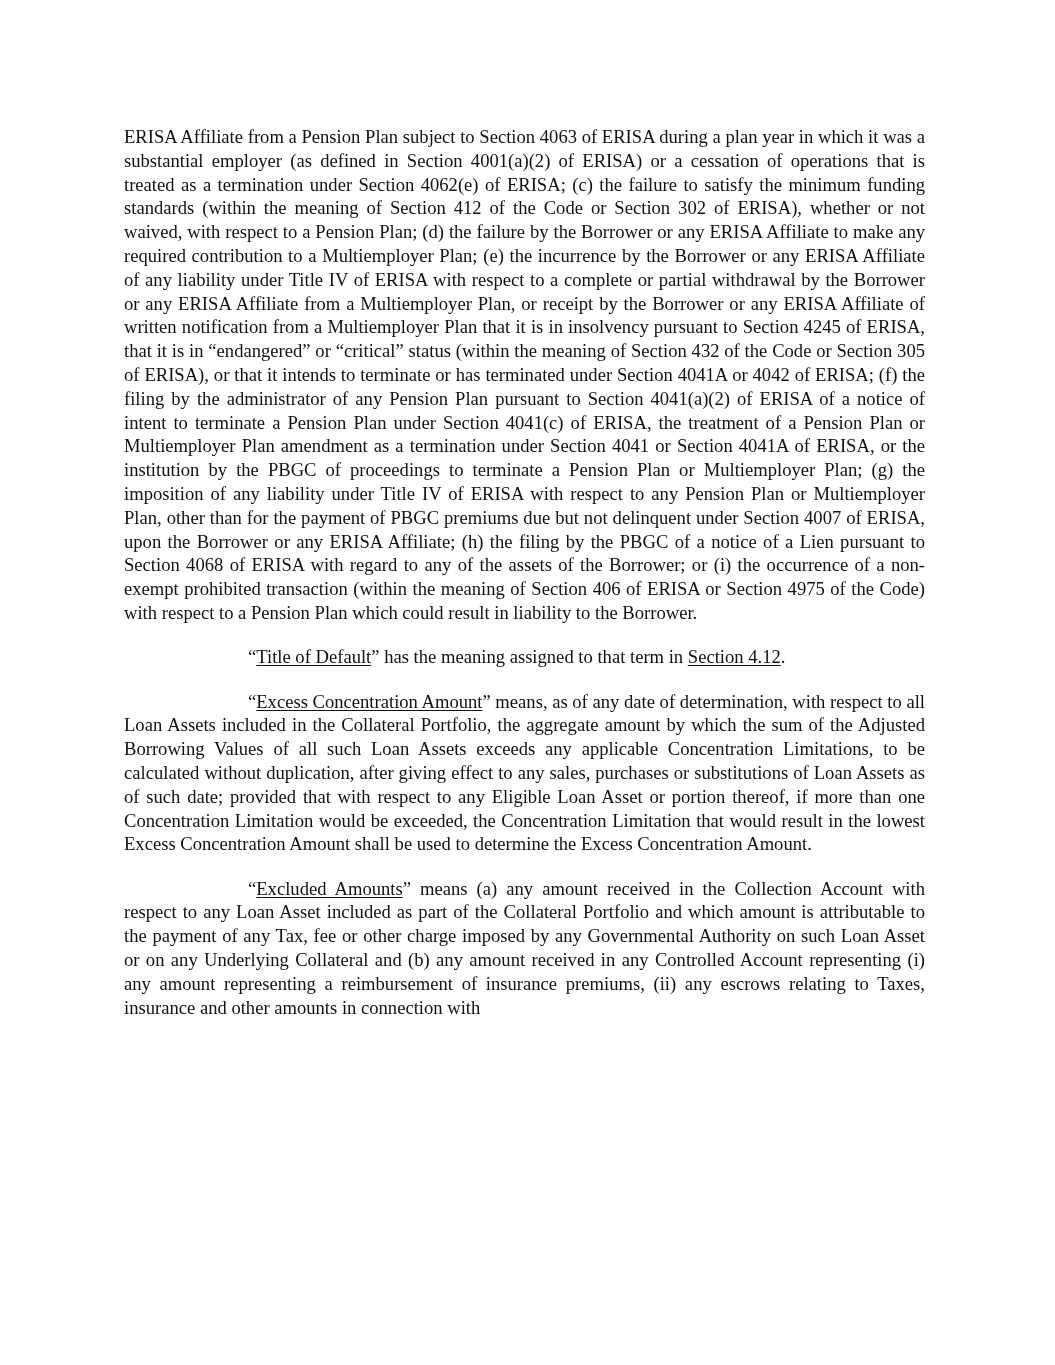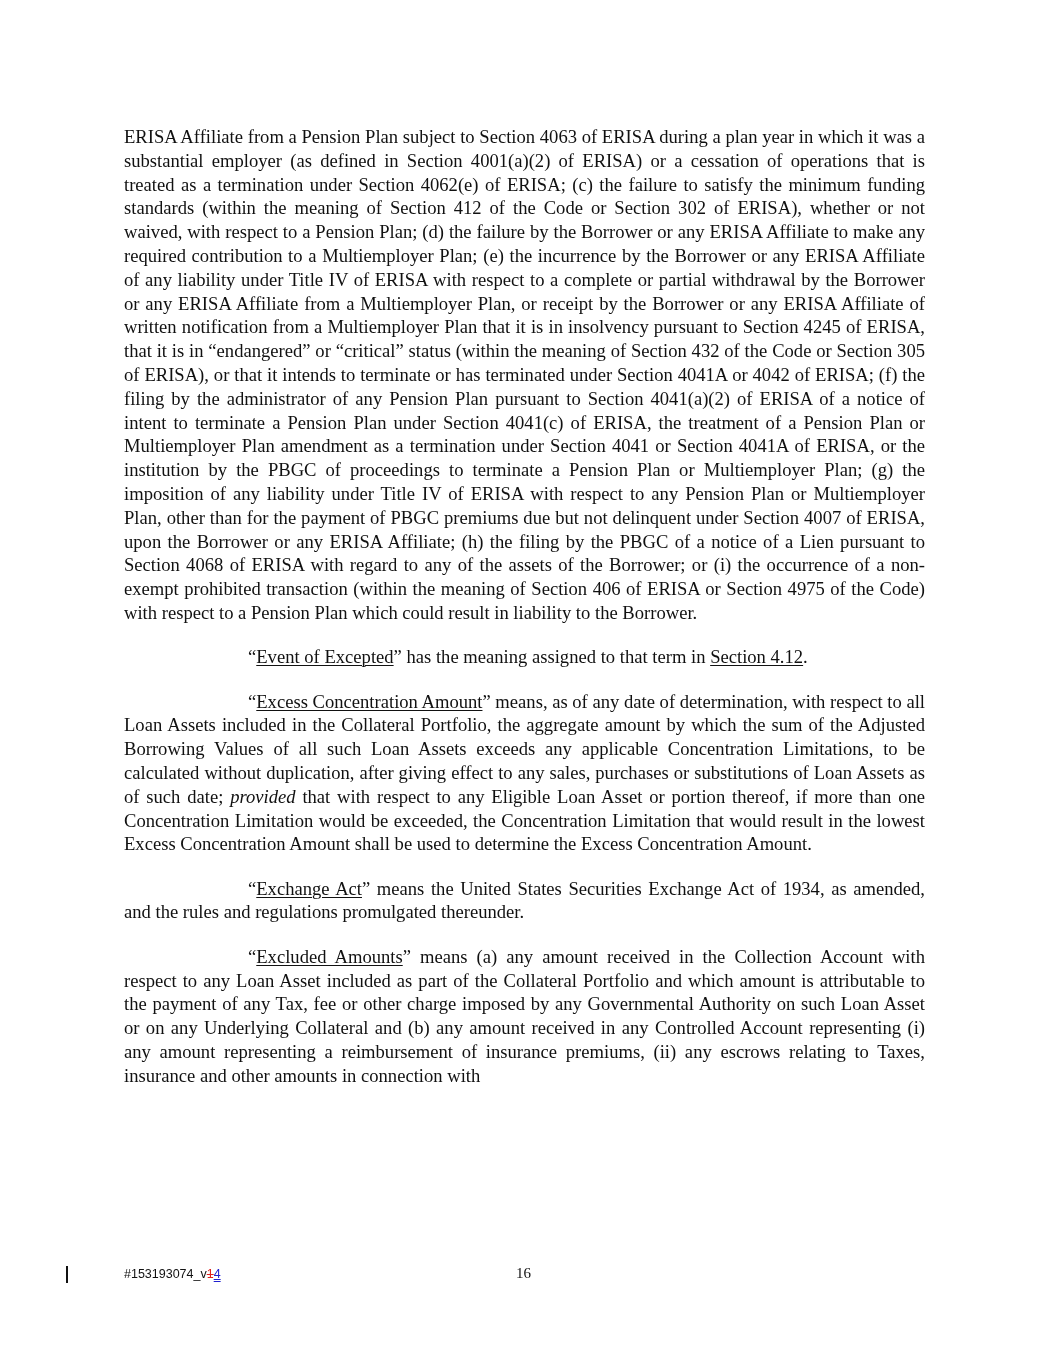--- a/index.html
+++ b/index.html
@@ -41,21 +41,20 @@
   }
   .indent {
     text-indent: 124px;
   }
   .u {
     text-decoration: underline;
     text-underline-offset: 2px;
     text-decoration-thickness: 1px;
   }
   .i {
-    font-style: italic;
   }
   .footer {
     position: absolute;
     left: 0;
     top: 1262px;
     width: 1055px;
     height: 30px;
   }
   .change-bar {
     position: absolute;
@@ -94,30 +93,24 @@
 <body>
 
 <div class="page">
 
   <div class="body-text">
 
     <p class="para">
       <span>ERISA Affiliate from a Pension Plan subject to Section 4063 of ERISA during a plan year in which it was a substantial employer (as defined in Section 4001(a)(2) of ERISA) or a cessation of operations that is treated as a termination under Section 4062(e) of ERISA; (c) the failure to satisfy the minimum funding standards (within the meaning of Section 412 of the Code or Section 302 of ERISA), whether or not waived, with respect to a Pension Plan; (d) the failure by the Borrower or any ERISA Affiliate to make any required contribution to a Multiemployer Plan; (e) the incurrence by the Borrower or any ERISA Affiliate of any liability under Title IV of ERISA with respect to a complete or partial withdrawal by the Borrower or any ERISA Affiliate from a Multiemployer Plan, or receipt by the Borrower or any ERISA Affiliate of written notification from a Multiemployer Plan that it is in insolvency pursuant to Section 4245 of ERISA, that it is in “endangered” or “critical” status (within the meaning of Section 432 of the Code or Section 305 of ERISA), or that it intends to terminate or has terminated under Section 4041A or 4042 of ERISA; (f) the filing by the administrator of any Pension Plan pursuant to Section 4041(a)(2) of ERISA of a notice of intent to terminate a Pension Plan under Section 4041(c) of ERISA, the treatment of a Pension Plan or Multiemployer Plan amendment as a termination under Section 4041 or Section 4041A of ERISA, or the institution by the PBGC of proceedings to terminate a Pension Plan or Multiemployer Plan; (g) the imposition of any liability under Title IV of ERISA with respect to any Pension Plan or Multiemployer Plan, other than for the payment of PBGC premiums due but not delinquent under Section 4007 of ERISA, upon the Borrower or any ERISA Affiliate; (h) the filing by the PBGC of a notice of a Lien pursuant to Section 4068 of ERISA with regard to any of the assets of the Borrower; or (i) the occurrence of a non-exempt prohibited transaction (within the meaning of Section 406 of ERISA or Section 4975 of the Code) with respect to a Pension Plan which could result in liability to the Borrower.</span>
     </p>
 
-    <p class="para indent"><span>“</span><span class="u">Event of Excepted</span><span>” has the meaning assigned to that term in </span><span class="u">Section 4.12</span><span>.</span></p>
+    <p class="para indent"><span>“</span><span class="u">Title of Default</span><span>” has the meaning assigned to that term in </span><span class="u">Section 4.12</span><span>.</span></p>
 
 
     <p class="para indent"><span>“</span><span class="u">Excess Concentration Amount</span><span>” means, as of any date of determination, with respect to all Loan Assets included in the Collateral Portfolio, the aggregate amount by which the sum of the Adjusted Borrowing Values of all such Loan Assets exceeds any applicable Concentration Limitations, to be calculated without duplication, after giving effect to any sales, purchases or substitutions of Loan Assets as of such date; </span><span class="i">provided</span><span> that with respect to any Eligible Loan Asset or portion thereof, if more than one Concentration Limitation would be exceeded, the Concentration Limitation that would result in the lowest Excess Concentration Amount shall be used to determine the Excess Concentration Amount.</span></p>
 
-    <p class="para indent"><span>“</span><span class="u">Exchange Act</span><span>” means the United States Securities Exchange Act of 1934, as amended, and the rules and regulations promulgated thereunder.</span></p>
 
     <p class="para indent"><span>“</span><span class="u">Excluded Amounts</span><span>” means (a) any amount received in the Collection Account with respect to any Loan Asset included as part of the Collateral Portfolio and which amount is attributable to the payment of any Tax, fee or other charge imposed by any Governmental Authority on such Loan Asset or on any Underlying Collateral and (b) any amount received in any Controlled Account representing (i) any amount representing a reimbursement of insurance premiums, (ii) any escrows relating to Taxes, insurance and other amounts in connection with</span></p>
 
   </div>
 
-  <div class="footer">
-    <div class="change-bar"></div>
-    <div class="doc-id"><span>#153193074_v</span><span class="del">1</span><span class="ins">4</span></div>
-    <div class="page-num">16</div>
-  </div>
 
 </div>
 
 </body></html>

